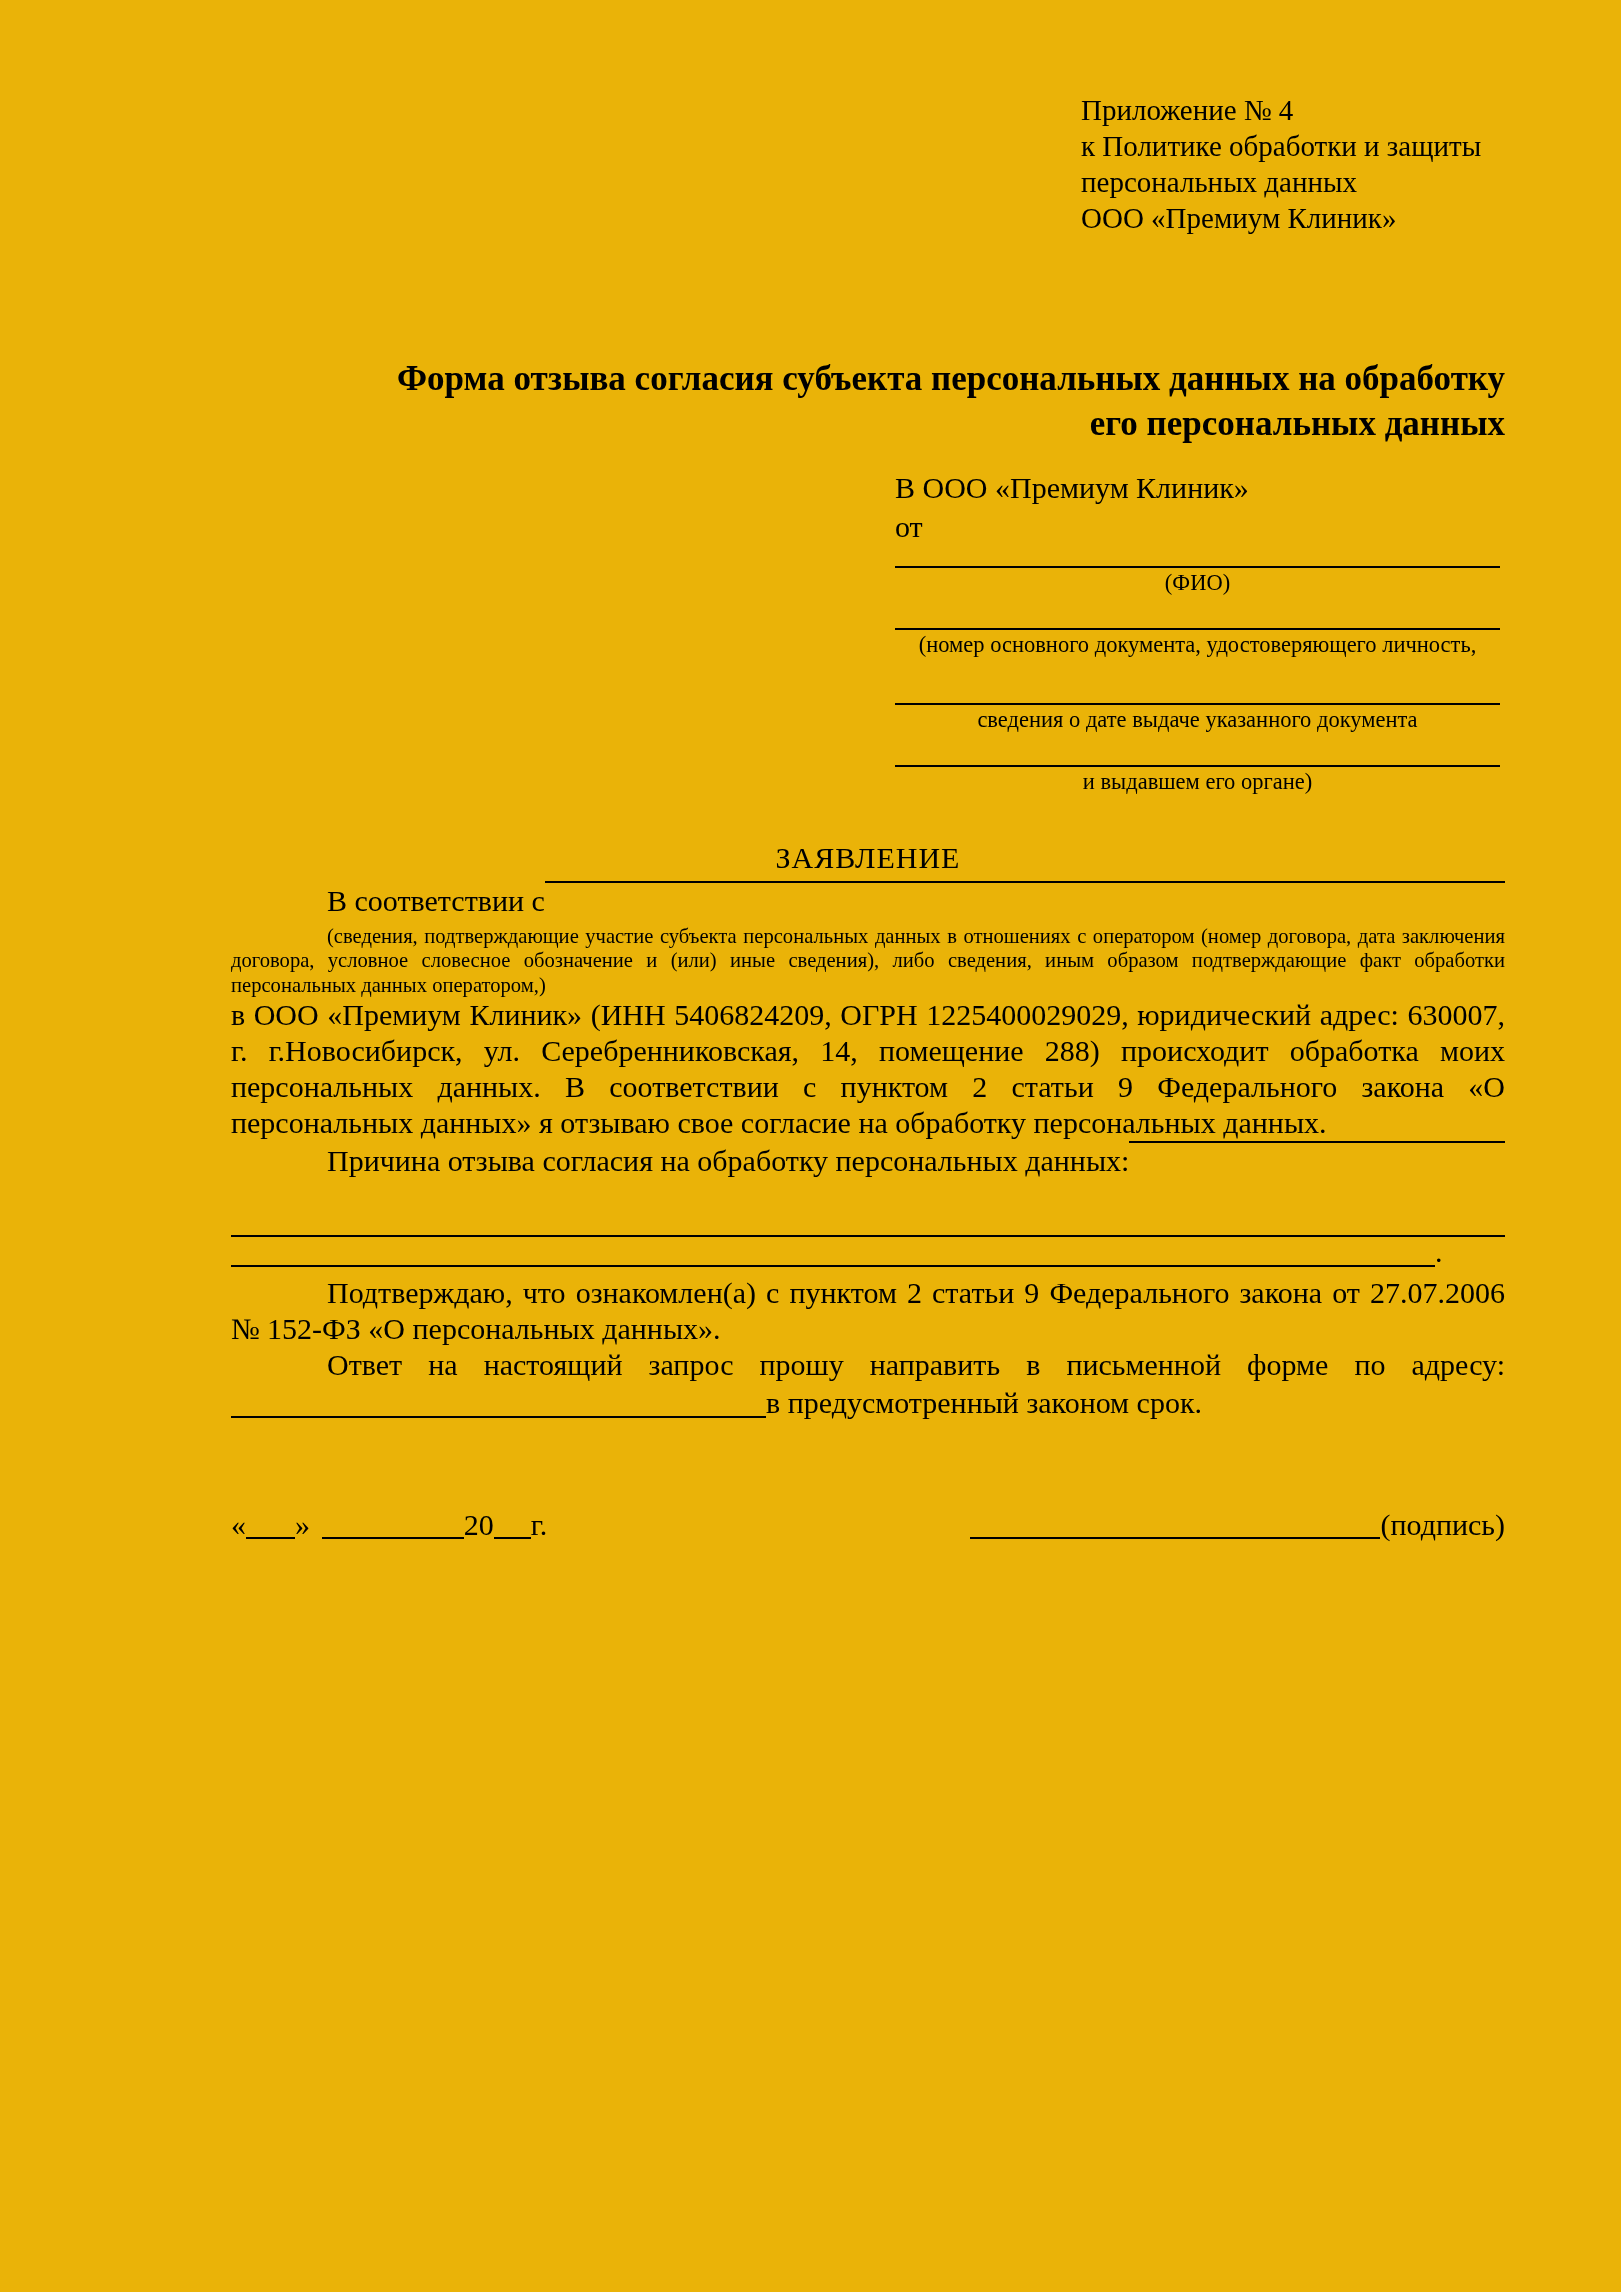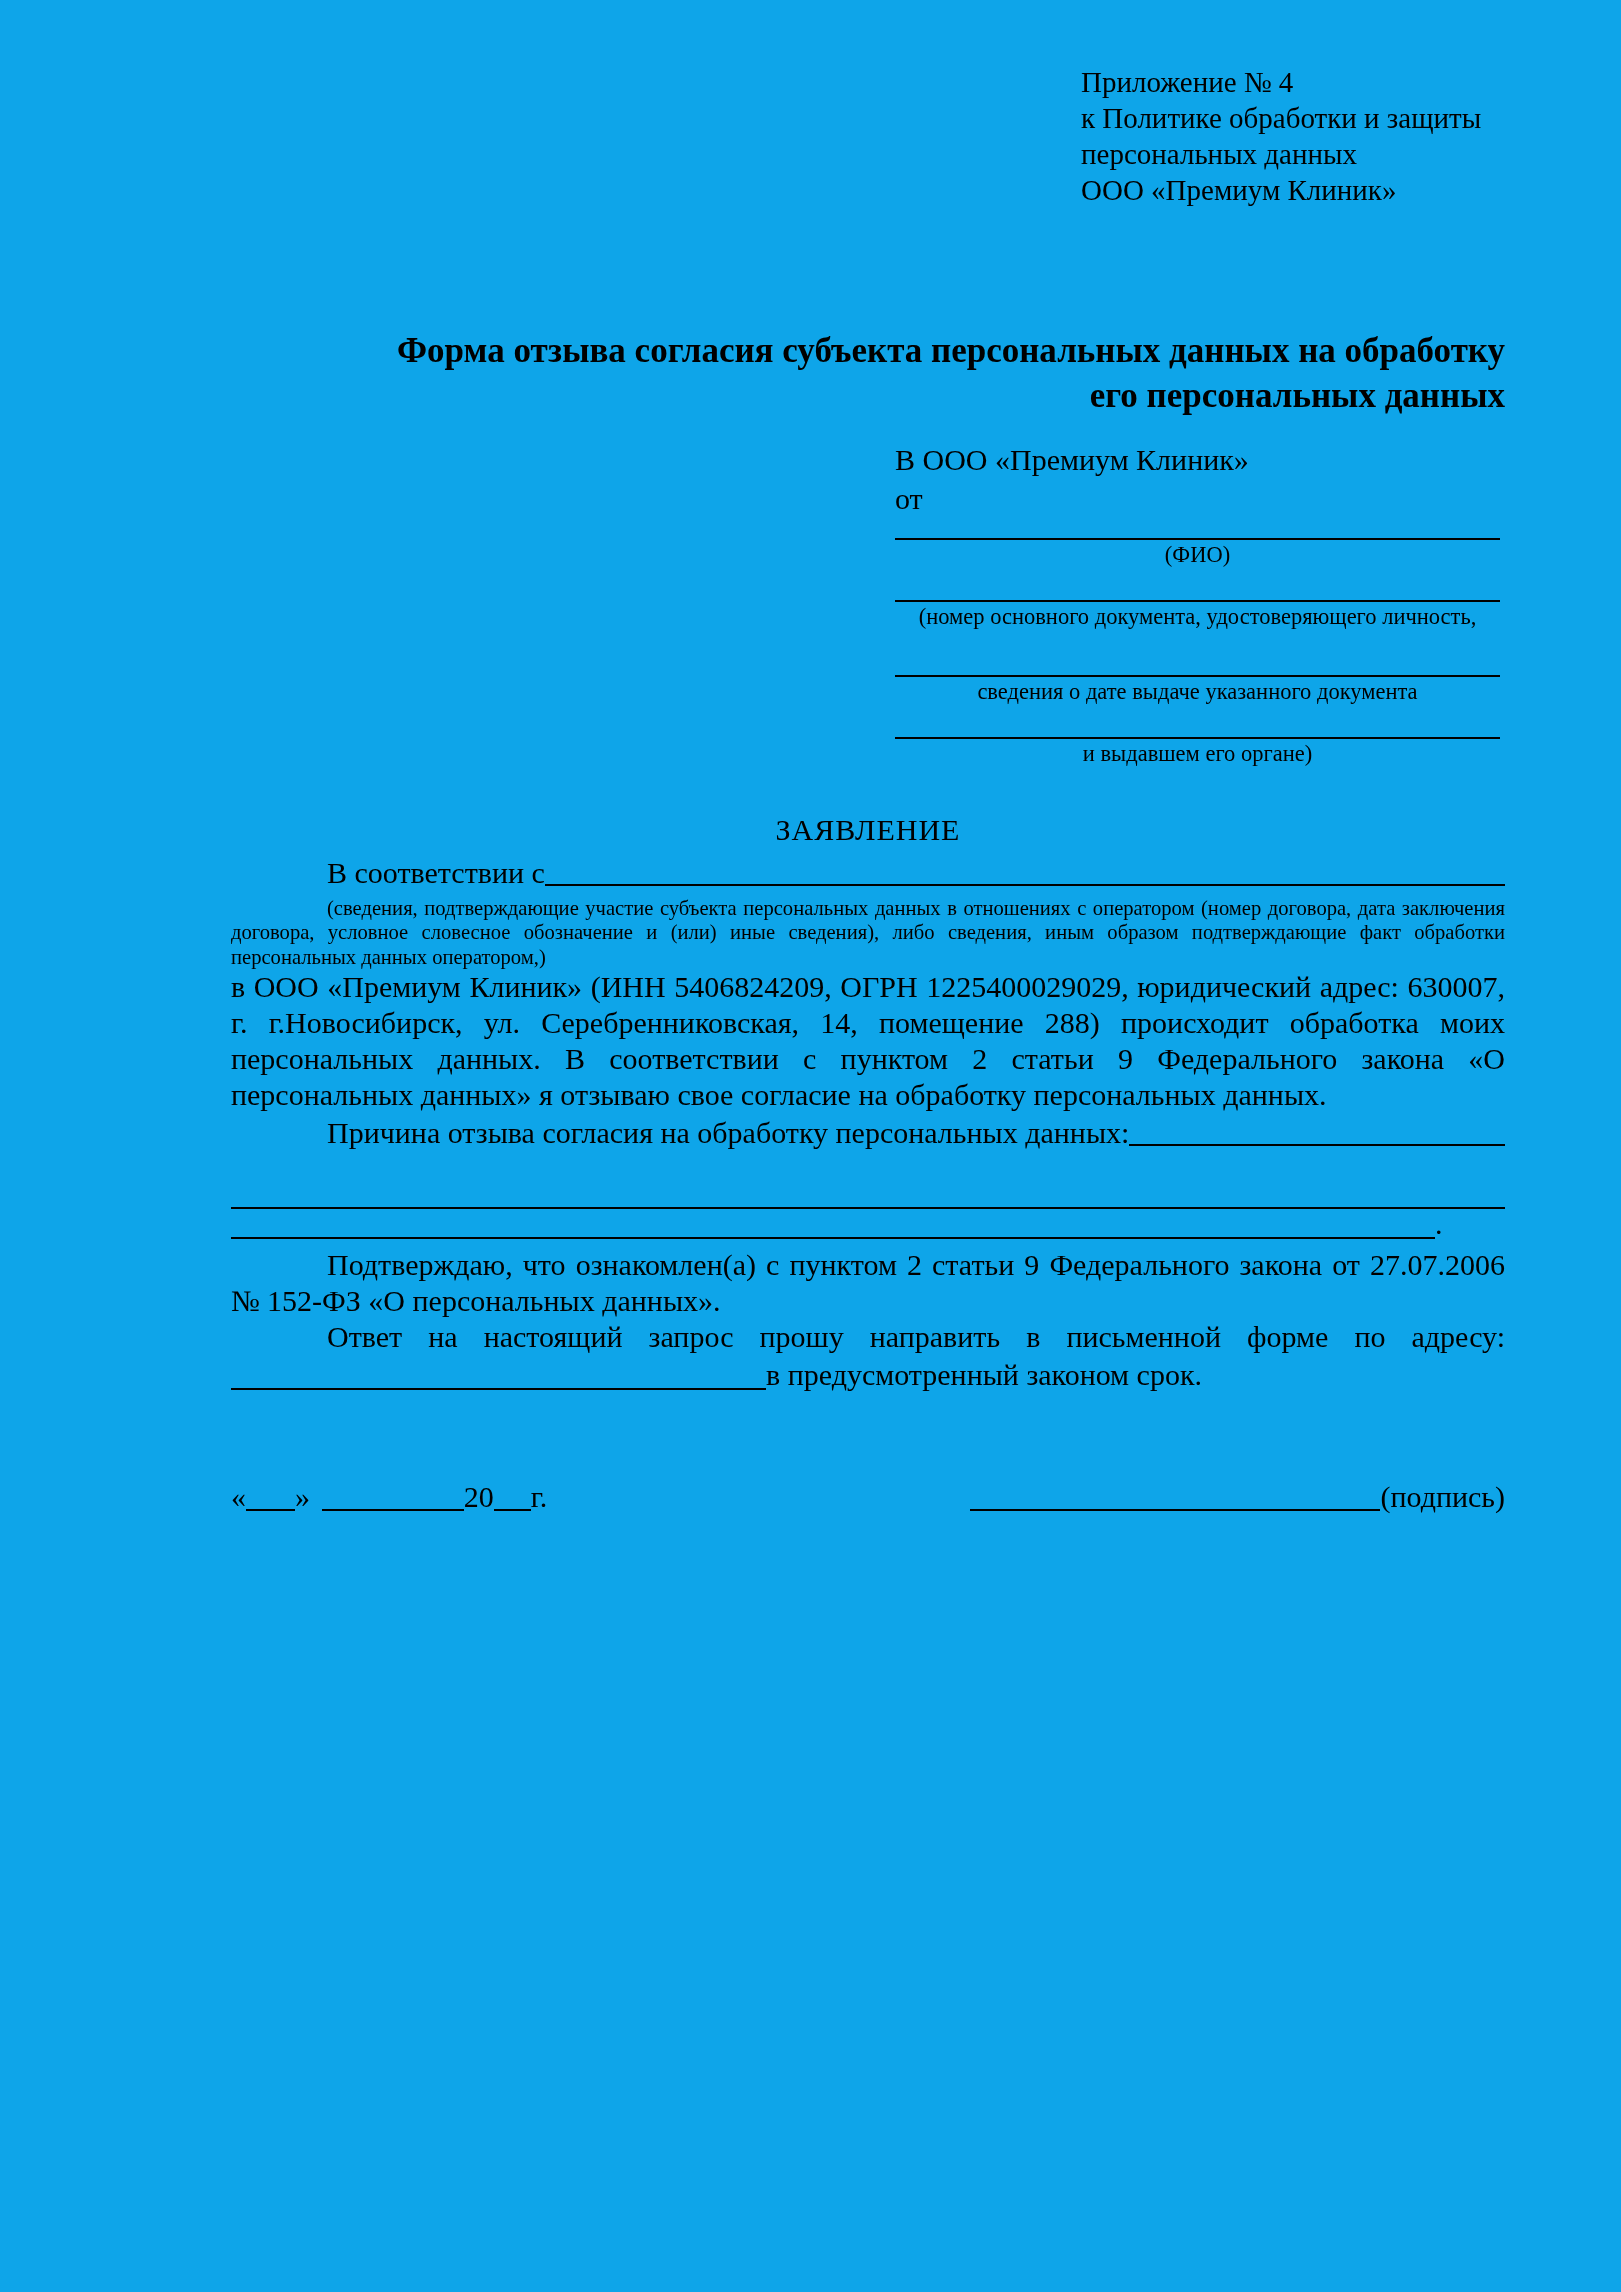--- a/index.html
+++ b/index.html
@@ -1,24 +1,24 @@
 <!DOCTYPE html>
 <html lang="ru"><head>
 <meta charset="utf-8">
 <style>
   * { box-sizing: border-box; margin: 0; padding: 0; }
   html, body { background: #ffffff; }
   .page {
     position: relative;
     width: 1621px;
     height: 2293px;
-    background: #0ea5e9;
+    background: #eab308;
     color: #000000;
     font-family: "Liberation Serif", "DejaVu Serif", serif;
-    padding: 64px 116px 0 231px;
+    padding: 92px 116px 0 231px;
     overflow: hidden;
   }
   
   .header-right {
     margin-left: 850px;
     font-size: 29px;
     line-height: 36px;
   }
   
   .title {
@@ -50,21 +50,21 @@
   
   .statement-heading {
     margin-top: 46px;
     text-align: center;
     font-size: 30px;
     line-height: 36px;
     letter-spacing: 1px;
   }
   .intro-row {
     display: flex;
-    align-items: flex-end;
+    align-items: flex-start;
     font-size: 30px;
     line-height: 39px;
     height: 39px;
     margin-top: 4.9px;
   }
   .indent-label { white-space: nowrap; padding-left: 96px; }
   .fill-line {
     flex: 1;
     border-bottom: 2px solid #000;
     margin-bottom: 5.9px;

